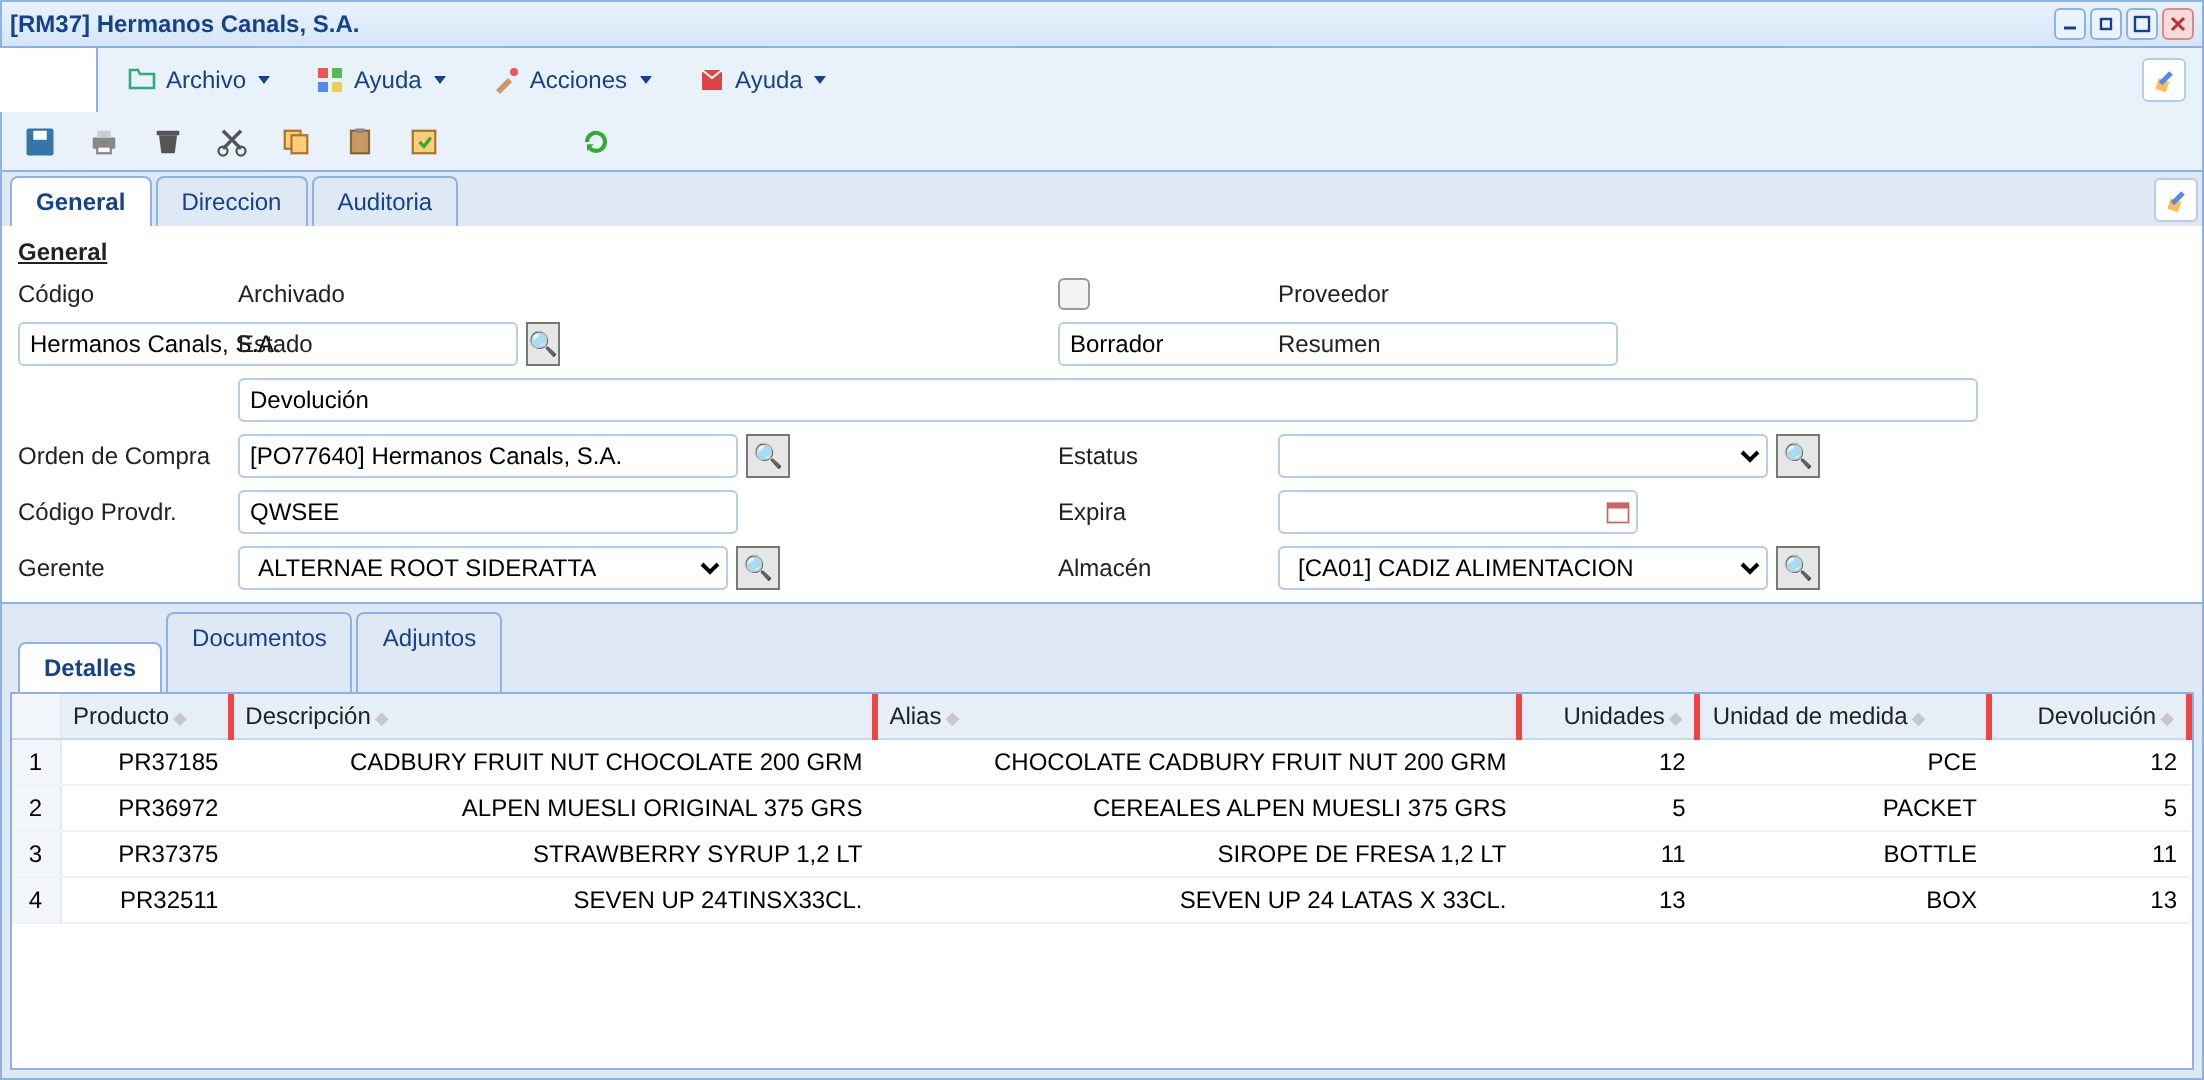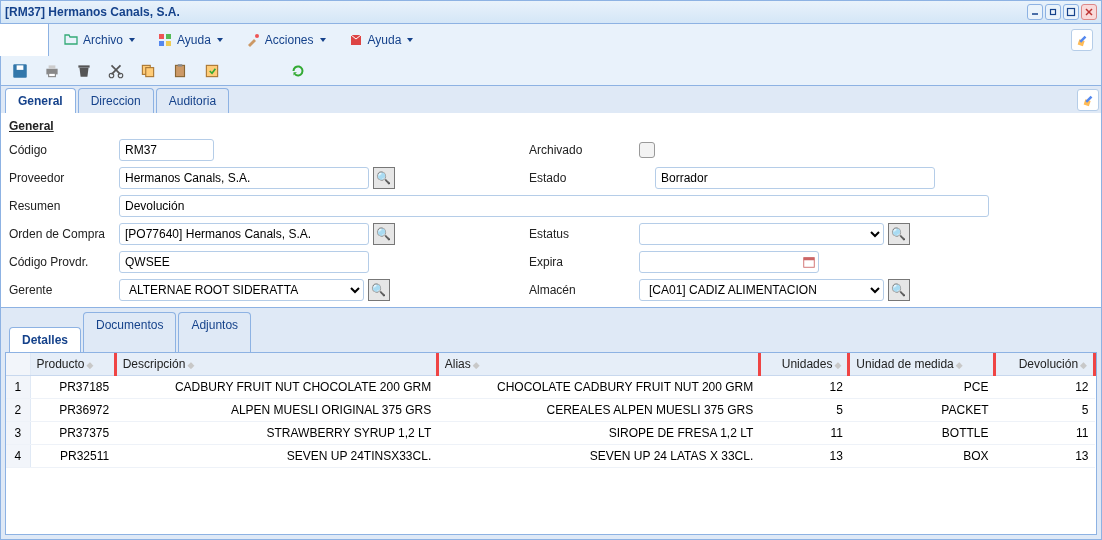--- a/index.html
+++ b/index.html
@@ -33,21 +33,21 @@
   .tabpanel .editcorner { position:absolute; top:-24px; right:2px; }
 
   .sectiontitle { font-weight:bold; text-decoration:underline; color:#222; margin-bottom:6px; }
 
   .formgrid { display:grid; grid-template-columns: 100px 400px 100px 350px; row-gap:6px; column-gap:10px; align-items:center; }
   .lbl { color:#222; }
   .fieldwrap { display:flex; align-items:center; gap:4px; }
   input[type=text], select { height:22px; border:1px solid #b5cde8; border-radius:3px; padding:0 5px; background:#fff; width:100%; }
   .w-short { width:95px !important; flex:none; }
   .w-mid   { width:250px !important; flex:none; }
-  .w-long  { width:280px !important; flex:none;margin-left:16px; }
+  .w-long  { width:280px !important; flex:none; }
   .w-sel   { width:245px !important; flex:none; }
   .findbtn { width:22px; height:22px; border:1px solid #777; background:#e6e6e6; display:flex; align-items:center; justify-content:center; cursor:pointer; }
   .checkbox { width:16px; height:16px; border:1px solid #999; border-radius:3px; background:#f3f3f3; display:inline-block; cursor:pointer; }
   .dateicon { margin-left:-22px; width:16px; height:16px; pointer-events:none; display:inline-flex; align-items:center; justify-content:center; }
 
   
   .innerregion { border-left:1px solid #8db2e3; border-right:1px solid #8db2e3; border-bottom:1px solid #8db2e3; background:#dfe9f6; padding:4px; flex:1; display:flex; flex-direction:column; }
   .innertabs { display:flex; padding-left:4px; }
   .innertab { padding:5px 12px; color:#15428b; border:1px solid #8db2e3; border-bottom:none; border-top-left-radius:4px; border-top-right-radius:4px; background:#dfe9f6; margin-right:2px; cursor:pointer; }
   .innertab.active { background:#fff; font-weight:bold;margin-top:15px; }
@@ -206,23 +206,20 @@
         <svg width="14" height="14" viewBox="0 0 16 16">
           <path d="M3 13l2-6 6 2-2 6z" fill="#fb5"></path>
           <path d="M11 3l2 2-6 6-2-2z" fill="#58e"></path>
         </svg>
       </span>
 
     <div class="sectiontitle">General</div>
 
     <div class="formgrid">
       <div class="lbl">Código</div>
-      <div class="fieldwrap">
-          <input type="text" class="w-short" value="RM37" style="">
-        </div>
       <div class="lbl">Archivado</div>
       <div class="fieldwrap">
           <span class="checkbox"></span>
         </div>
 
       <div class="lbl">Proveedor</div>
       <div class="fieldwrap">
         <input type="text" class="w-mid" value="Hermanos Canals, S.A." style="">
         <span class="findbtn">
             <span>🔍</span>

